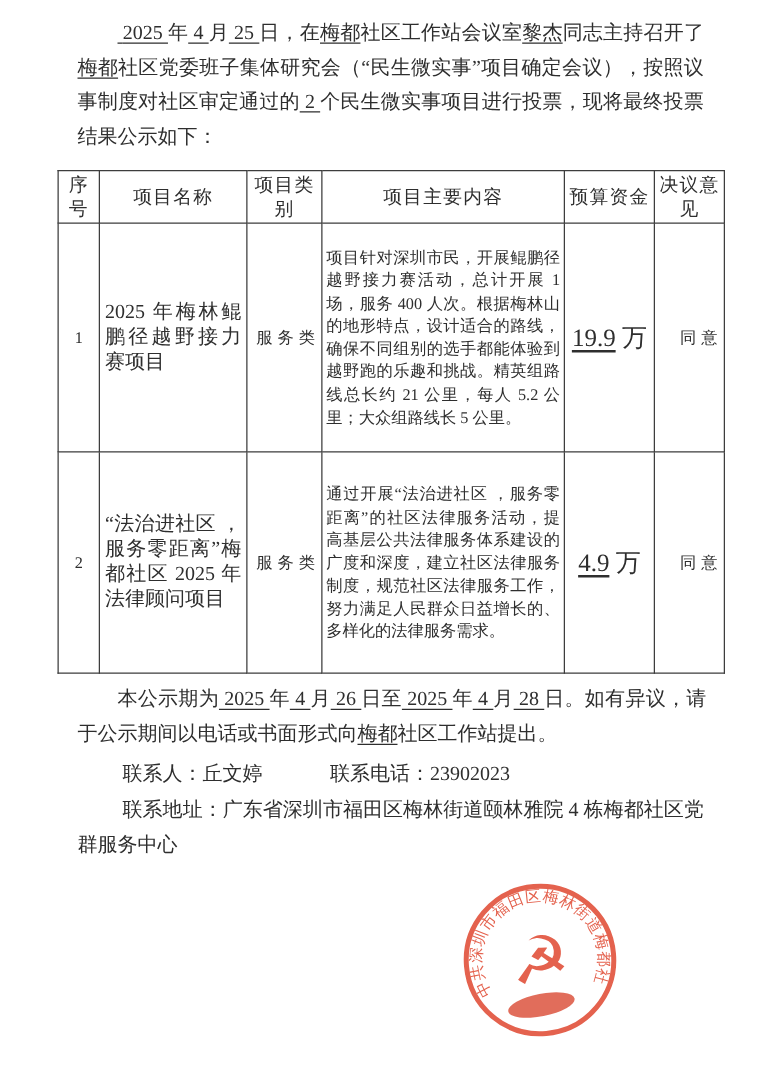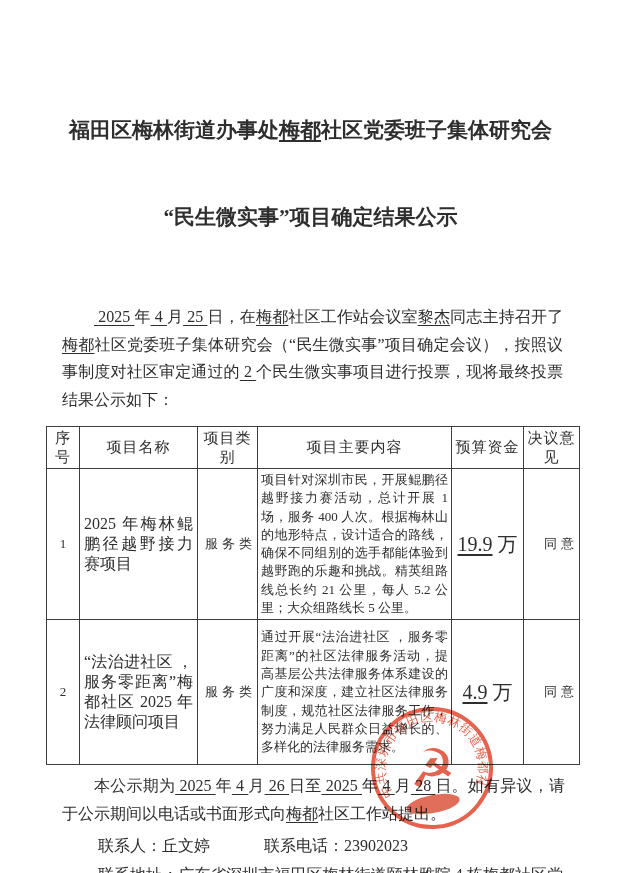--- a/index.html
+++ b/index.html
@@ -25,21 +25,21 @@
     border-collapse:collapse;
     table-layout:fixed;
     font-size:13px;
   }
   .doc-table th, .doc-table td { border:1.5px solid #3d3d3d; vertical-align:middle; }
   .doc-table th { font-weight:normal; font-size:15px; height:39px; letter-spacing:1px; }
   .col-no{width:33px} .col-name{width:118px} .col-cat{width:60px}
   .col-content{width:194px} .col-budget{width:72px} .col-decision{width:56px}
   td.c { text-align:center; }
   td.cell-name { text-align:justify; padding:2px 4px; font-size:16px; line-height:20px; }
-  td.cell-content { text-align:justify; padding:2px 3px; line-height:18.3px; }
+  td.cell-content { text-align:justify; padding:18px 3px; line-height:18.3px; }
   td.cell-budget { text-align:center; font-size:20px; }
   td.cell-decision { text-align:right; font-size:13px; letter-spacing:4px; }
   tr.row1 td { height:146px; }
   tr.row2 td { height:140px; }
   .closing {
     margin:7px 56px 0 62px;
     font-size:16px; line-height:28px;
     text-indent:2em; text-align:justify;
   }
   .contact-line1 { margin:4px 58px 0 98px; font-size:16px; line-height:27px; }
@@ -52,24 +52,20 @@
     mix-blend-mode:multiply;
     transform:rotate(-5deg);
     pointer-events:none;
   }
 </style>
 </head>
 <body>
 
 <div class="page">
 
-  <div class="title">
-    <div><span>福田区梅林街道办事处</span><span class="u">梅都</span><span>社区党委班子集体研究会</span></div>
-    <div>“民生微实事”项目确定结果公示</div>
-  </div>
 
   <p class="intro rich"><span class="u"> 2025 </span><span>年</span><span class="u"> 4 </span><span>月</span><span class="u"> 25 </span><span>日，在</span><span class="u">梅都</span><span>社区工作站会议室</span><span class="u">黎杰</span><span>同志主持召开了</span><span class="u">梅都</span><span>社区党委班子集体研究会（“民生微实事”项目确定会议），按照议事制度对社区审定通过的</span><span class="u"> 2 </span><span>个民生微实事项目进行投票，现将最终投票结果公示如下：</span></p>
 
   <table class="doc-table">
     <colgroup>
       <col class="col-no">
         <col class="col-name">
         <col class="col-cat">
       <col class="col-content">
         <col class="col-budget">

